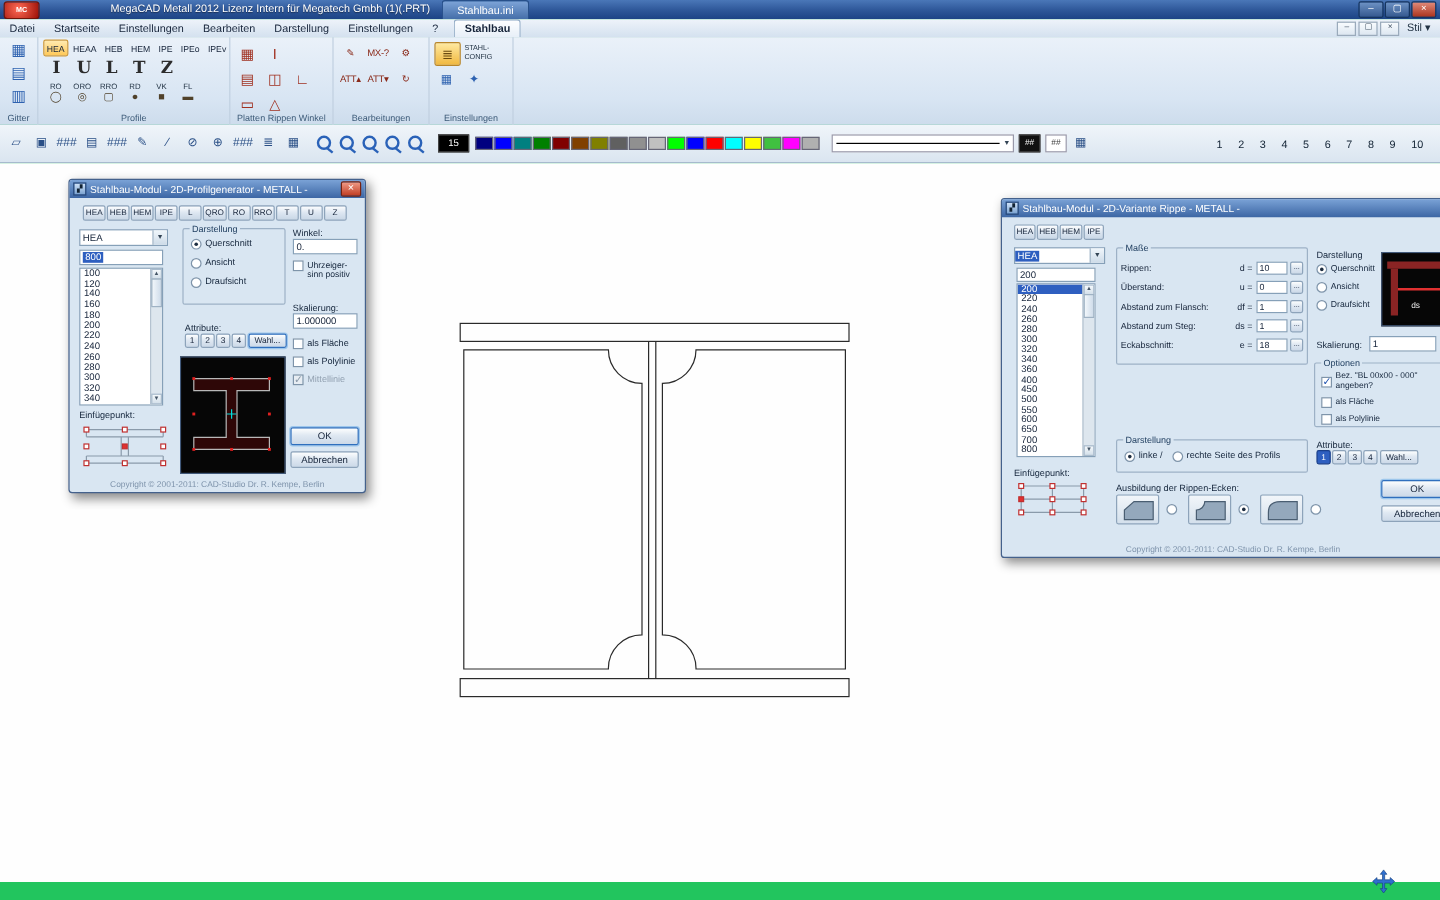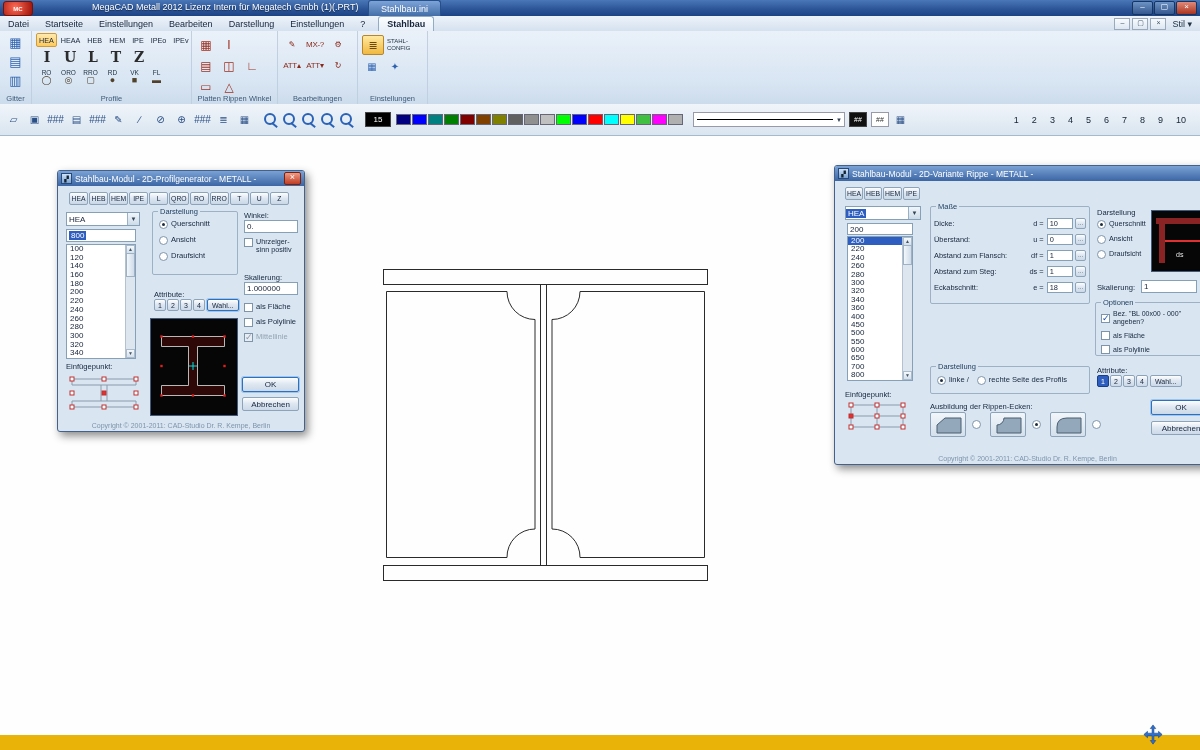--- a/index.html
+++ b/index.html
@@ -1,16 +1,16 @@
 <!DOCTYPE html>
 <html><head>
 <meta charset="utf-8">
 <style>
   html,body{margin:0;padding:0}
-  #root{position:relative;width:1200px;height:750px;background:#eab308;overflow:hidden;
+  #root{position:relative;width:1200px;height:750px;background:#22c55e;overflow:hidden;
         font-family:"Liberation Sans","DejaVu Sans",sans-serif;color:#16243a}
   
   .titlebar{position:absolute;left:0;top:0;width:100%;height:16px;
     background:linear-gradient(#4a77b8 0%,#2d5698 55%,#1c4385 100%);color:#fff}
   .app-logo{position:absolute;left:3px;top:1px;width:28px;height:13px;border-radius:3px;
     background:radial-gradient(circle at 40% 40%,#ff6a55,#9c1006);border:1px solid #6e140a;
     display:flex;align-items:center;justify-content:center;font-size:6px;font-weight:bold;color:#fff}
   .title-text{position:absolute;left:92px;top:2px;font-size:9px;white-space:nowrap;text-shadow:0 1px 1px rgba(0,0,0,.5)}
   .doc-tab{position:absolute;left:368px;top:0;height:15px;padding:0 12px;
     background:linear-gradient(#7da4d8,#446ea8);border:1px solid #27508a;border-bottom:none;
@@ -362,21 +362,21 @@
       <g fill="none" stroke="#2a2a2a" stroke-width="1">
         <rect x="383.5" y="133.5" width="324" height="15"></rect>
         <rect x="383.5" y="429.5" width="324" height="15"></rect>
         <line x1="540.5" y1="148.5" x2="540.5" y2="429.5"></line>
         <line x1="546.5" y1="148.5" x2="546.5" y2="429.5"></line>
         <path d="M386.5,155.5 L507,155.5 A28 28 0 0 0 535,183.5 L535,393 A28 28 0 0 0 507,421.5 L386.5,421.5 Z"></path>
         <path d="M704.5,155.5 L580,155.5 A28 28 0 0 1 552,183.5 L552,393 A28 28 0 0 1 580,421.5 L704.5,421.5 Z"></path>
       </g>
     </svg>
 
-    <div class="dialog" style="left:57px;top:34px;width:246px;height:260px">
+    <div class="dialog" style="left:57px;top:13px;width:246px;height:260px">
       <div class="dtitle">
         <span class="dicon">▞</span>
         <span>Stahlbau-Modul - 2D-Profilgenerator - METALL -</span>
         <span class="dclose">×</span>
       </div>
       <div style="position:absolute;left:11px;top:21px;display:flex;gap:1px">
 
       <span class="pbtn">HEA</span>
           <span class="pbtn">HEB</span>
           <span class="pbtn">HEM</span>
@@ -581,21 +581,21 @@
               <rect x="56" y="26" width="4" height="4"></rect>
           </g>
         </svg>
       </div>
 
       <div class="group" style="left:95px;top:40px;width:160px;height:98px">
         <span class="gtitle">Maße</span>
         <div style="padding-top:8px">
 
         <div class="mrow">
-            <span class="mlabel">Dicke:</span>
+            <span class="mlabel">Rippen:</span>
             <span class="msym">d =</span>
             <span class="input mval">10</span>
             <span class="btn dots">...</span>
           </div>
             <div class="mrow">
             <span class="mlabel">Überstand:</span>
             <span class="msym">u =</span>
             <span class="input mval">0</span>
             <span class="btn dots">...</span>
           </div>

